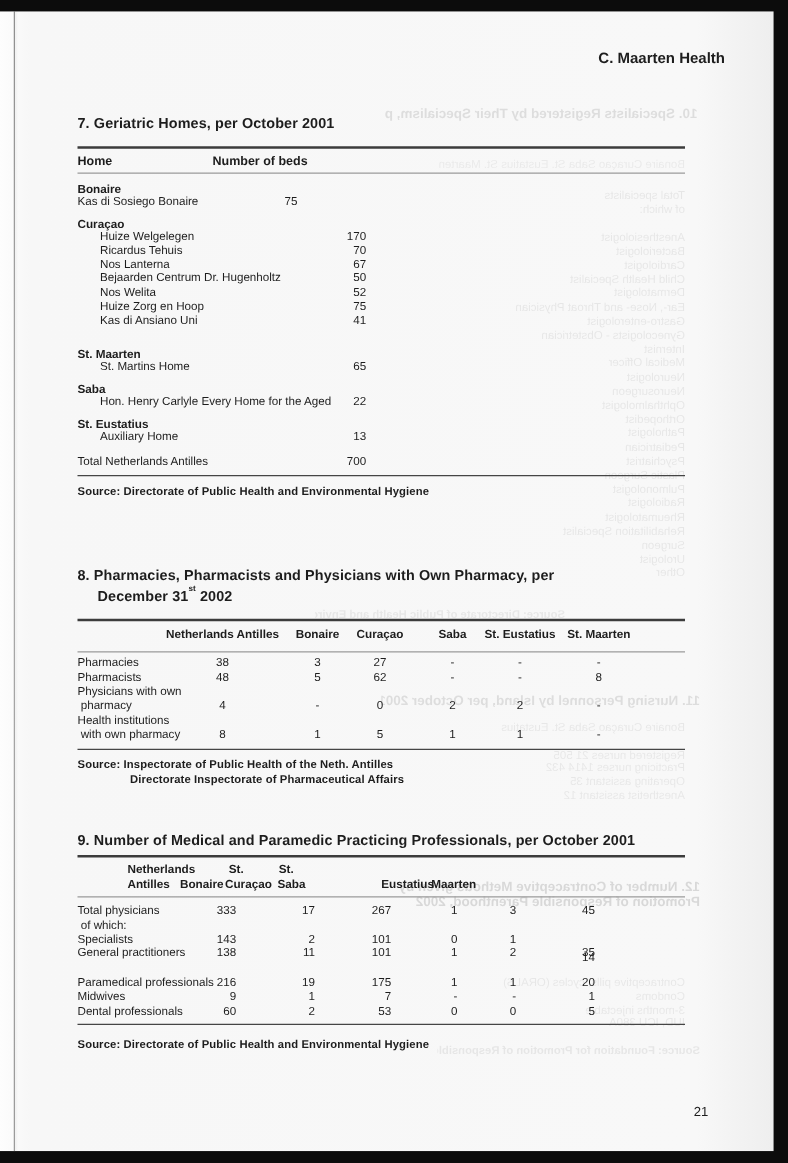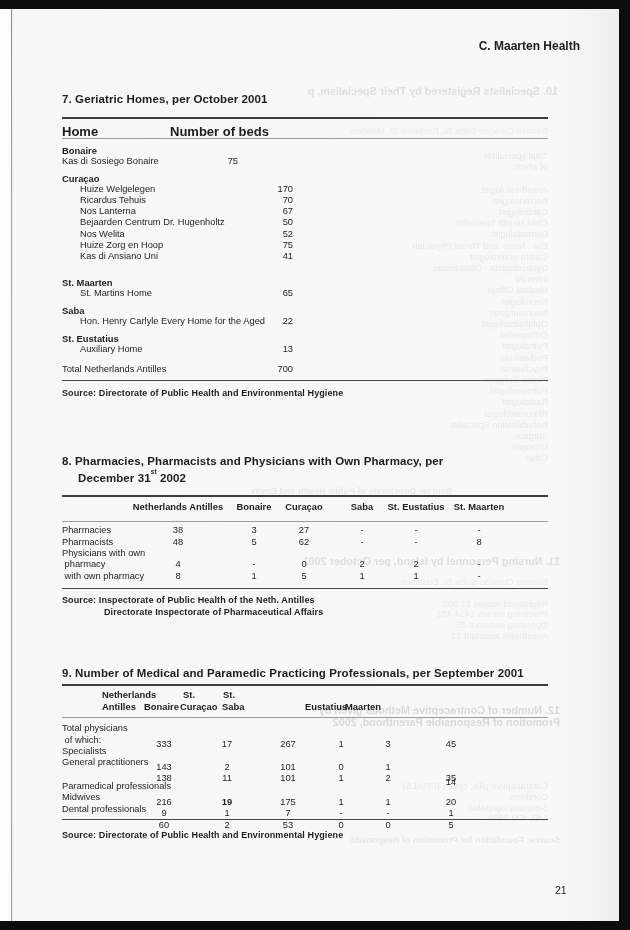--- a/index.html
+++ b/index.html
@@ -20,21 +20,21 @@
   #t7{top:92px} #t8{top:454px} #t9{top:666px}
   .title{font-weight:bold;font-size:11.5px;line-height:14.2px;letter-spacing:.1px}
   .rule-top{border-top:2.2px solid #3c3c3c}
   .rule-mid{border-top:1.2px solid #9b9b9b}
   .rule-bot{border-top:1.7px solid #454545}
   #t7 .rule-top{margin-top:11px}
   #t8 .rule-top{margin-top:10px}
   #t9 .rule-top{margin-top:4px}
 
   
-  #t7 .thead{position:relative;height:14.5px;padding-top:4.5px;font-weight:bold;font-size:13px}
+  #t7 .thead{position:relative;height:14.5px;padding-top:4.5px;font-weight:bold;font-size:10px}
   #t7 .thead .h2{position:absolute;left:108px;top:4.5px}
   .island{font-weight:bold;font-size:9.4px;line-height:11.2px;margin-top:5.5px;white-space:nowrap}
   .island.big-gap{margin-top:15px}
   #t7 .row{position:relative;height:11.2px;line-height:11.2px;font-size:9.3px;white-space:nowrap}
   #t7 .name.ind{padding-left:18px;display:inline-block}
   .beds{position:absolute;top:0;width:60px;text-align:right}
   .beds.c1{left:116px}.beds.c2{left:171px}
   #t7 .total-row{margin-top:9px}
   #t7 .rule-bot{margin-top:5px}
   .source{font-weight:bold;font-size:9px;margin-top:6px;line-height:12.2px;letter-spacing:.1px;white-space:pre}
@@ -49,21 +49,21 @@
   #t8 .val{position:absolute;top:0;transform:translateX(-50%)}
   #t8 .rule-bot{margin-top:5.5px}
   #t8 .source{margin-top:5px}
 
   
   #t9 .thead{position:relative;height:31px;font-weight:bold;font-size:9.4px}
   #t9 .thead span{position:absolute;white-space:nowrap}
   #t9 .tbody{padding-top:5px}
   #t9 .line{position:relative;height:11.4px;line-height:11.4px;font-size:9.3px;white-space:pre}
   #t9 .gap{height:12px}
-  .v9{position:absolute;top:16px;width:50px;text-align:center}
+  .v9{position:absolute;top:0;width:50px;text-align:right}
   #t9 .rule-bot{margin-top:4px}
   #t9 .source{margin-top:9px}
 
   
   .ghost{position:absolute;z-index:1;transform:scaleX(-1);color:#777;white-space:nowrap;
          overflow:hidden;filter:blur(.5px);text-align:left}
   .ghost.b{font-weight:bold}
 </style>
 </head>
 <body>
@@ -121,48 +121,49 @@
       <span class="hc" style="left: 300px;">Saba</span>
       <span class="hc" style="left: 354px;">St. Eustatius</span>
       <span class="hc" style="left: 417px;">St. Maarten</span>
     </div>
   <div class="rule-mid"></div>
   <div class="tbody" id="t8-body">
       <div class="line"><span>Pharmacies</span><span class="val" style="left: 116px;">38</span><span class="val" style="left: 192px;">3</span><span class="val" style="left: 242px;">27</span><span class="val" style="left: 300px;">-</span><span class="val" style="left: 354px;">-</span><span class="val" style="left: 417px;">-</span></div>
       <div class="line"><span>Pharmacists</span><span class="val" style="left: 116px;">48</span><span class="val" style="left: 192px;">5</span><span class="val" style="left: 242px;">62</span><span class="val" style="left: 300px;">-</span><span class="val" style="left: 354px;">-</span><span class="val" style="left: 417px;">8</span></div>
       <div class="line"><span>Physicians with own</span></div>
       <div class="line"><span> pharmacy</span><span class="val" style="left: 116px;">4</span><span class="val" style="left: 192px;">-</span><span class="val" style="left: 242px;">0</span><span class="val" style="left: 300px;">2</span><span class="val" style="left: 354px;">2</span><span class="val" style="left: 417px;">-</span></div>
+      <div class="line"><span>Health institutions</span></div>
       <div class="line"><span> with own pharmacy</span><span class="val" style="left: 116px;">8</span><span class="val" style="left: 192px;">1</span><span class="val" style="left: 242px;">5</span><span class="val" style="left: 300px;">1</span><span class="val" style="left: 354px;">1</span><span class="val" style="left: 417px;">-</span></div>
     </div>
   <div class="rule-bot"></div>
   <div class="source"><span>Source: Inspectorate of Public Health of the Neth. Antilles</span><br><span style="padding-left:42px">Directorate Inspectorate of Pharmaceutical Affairs</span></div>
 </div>
 
 <div class="sect" id="t9">
-  <div class="title">9. Number of Medical and Paramedic Practicing Professionals, per September 2001</div>
+  <div class="title">9. Number of Medical and Paramedic Practicing Professionals, per October 2001</div>
   <div class="rule-top"></div>
   <div class="thead" id="t9-head">
       <span style="left: 40px; top: 3px;">Netherlands</span>
       <span style="left: 121px; top: 3px;">St.</span>
       <span style="left: 161px; top: 3px;">St.</span>
       <span style="left: 40px; top: 15px;">Antilles</span>
       <span style="left: 82px; top: 15px;">Bonaire</span>
       <span style="left: 118px; top: 15px;">Curaçao</span>
       <span style="left: 160px; top: 15px;">Saba</span>
       <span style="left: 201px; top: 15px; padding-left: 42px;">Eustatius</span>
       <span style="left: 283px; top: 15px;">Maarten</span>
     </div>
   <div class="rule-mid"></div>
   <div class="tbody" id="t9-body">
       <div class="line"><span>Total physicians</span><span class="v9" style="left: 77px;">333</span><span class="v9" style="left: 140px;">17</span><span class="v9" style="left: 201px;">267</span><span class="v9" style="left: 254px;">1</span><span class="v9" style="left: 301px;">3</span><span class="v9" style="left: 364px;">45</span></div>
       <div class="line"><span> of which:</span></div>
       <div class="line"><span>Specialists</span><span class="v9" style="left: 77px;">143</span><span class="v9" style="left: 140px;">2</span><span class="v9" style="left: 201px;">101</span><span class="v9" style="left: 254px;">0</span><span class="v9" style="left: 301px;">1</span><span class="v9" style="left: 364px; margin-top: 15px;">14</span></div>
       <div class="line"><span>General practitioners</span><span class="v9" style="left: 77px;">138</span><span class="v9" style="left: 140px;">11</span><span class="v9" style="left: 201px;">101</span><span class="v9" style="left: 254px;">1</span><span class="v9" style="left: 301px;">2</span><span class="v9" style="left: 364px;">35</span></div>
       <div class="gap"></div>
-      <div class="line"><span>Paramedical professionals</span><span class="v9" style="left: 77px;">216</span><span class="v9" style="left: 140px; font-weight: bold;">19</span><span class="v9" style="left: 201px;">175</span><span class="v9" style="left: 254px;">1</span><span class="v9" style="left: 301px;">1</span><span class="v9" style="left: 364px;">20</span></div>
+      <div class="line"><span>Paramedical professionals</span><span class="v9" style="left: 77px;">216</span><span class="v9" style="left: 140px;">19</span><span class="v9" style="left: 201px;">175</span><span class="v9" style="left: 254px;">1</span><span class="v9" style="left: 301px;">1</span><span class="v9" style="left: 364px;">20</span></div>
       <div class="line"><span>Midwives</span><span class="v9" style="left: 77px;">9</span><span class="v9" style="left: 140px;">1</span><span class="v9" style="left: 201px;">7</span><span class="v9" style="left: 254px;">-</span><span class="v9" style="left: 301px;">-</span><span class="v9" style="left: 364px;">1</span></div>
       <div class="line"><span>Dental professionals</span><span class="v9" style="left: 77px;">60</span><span class="v9" style="left: 140px;">2</span><span class="v9" style="left: 201px;">53</span><span class="v9" style="left: 254px;">0</span><span class="v9" style="left: 301px;">0</span><span class="v9" style="left: 364px;">5</span></div>
     </div>
   <div class="rule-bot"></div>
   <div class="source">Source: Directorate of Public Health and Environmental Hygiene</div>
 </div>
 
 <div class="pagenum">21</div>
 
 <div class="ghost b" style="right: 72px; top: 86px; width: 250px; font-size: 10.8px; opacity: 0.2; line-height: 11.2px;">10. Specialists Registered by Their Specialism, per October 2001</div>

